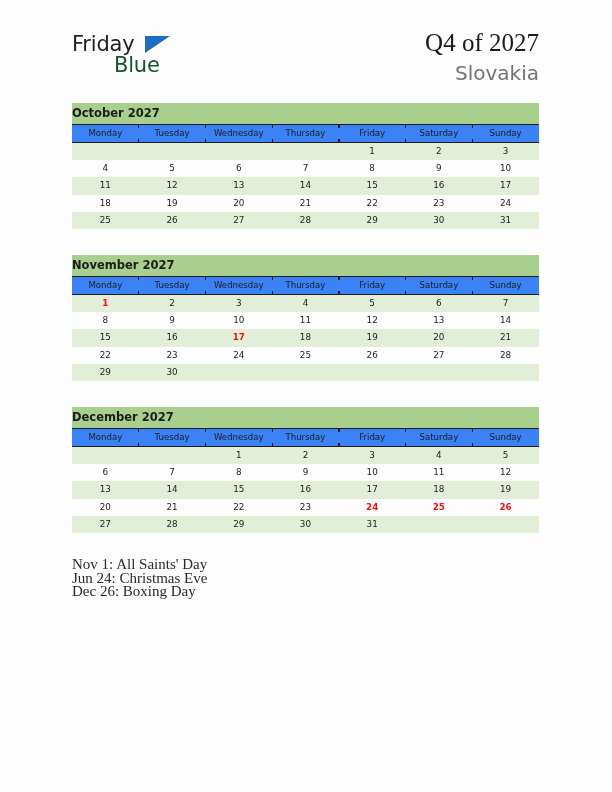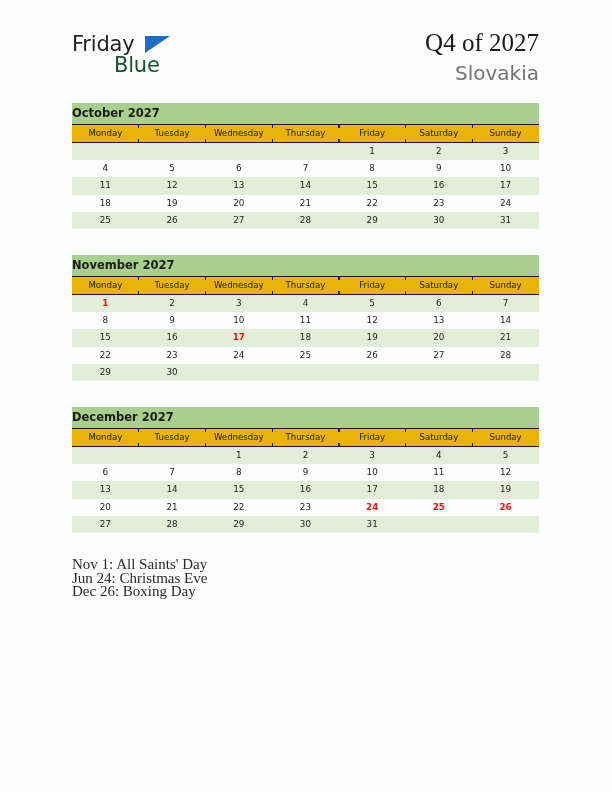--- a/index.html
+++ b/index.html
@@ -117,21 +117,21 @@
     font-family: "DejaVu Sans", sans-serif;
   }
   .dow-row th {
     font-size: 8.6px;
     font-weight: normal;
     color: #1c1c1c;
     text-align: center;
     height: 17px;
     line-height: 17px;
     border-bottom: 1.3px solid #1c1c1c;
-    background: #eab308;
+    background: #3b82f6;
     position: relative;
     font-family: "DejaVu Sans", sans-serif;
   }
   .dow-row th + th::before,
   .dow-row th + th::after {
     content: "";
     position: absolute;
     left: -0.5px;
     width: 1.2px;
     height: 3px;

